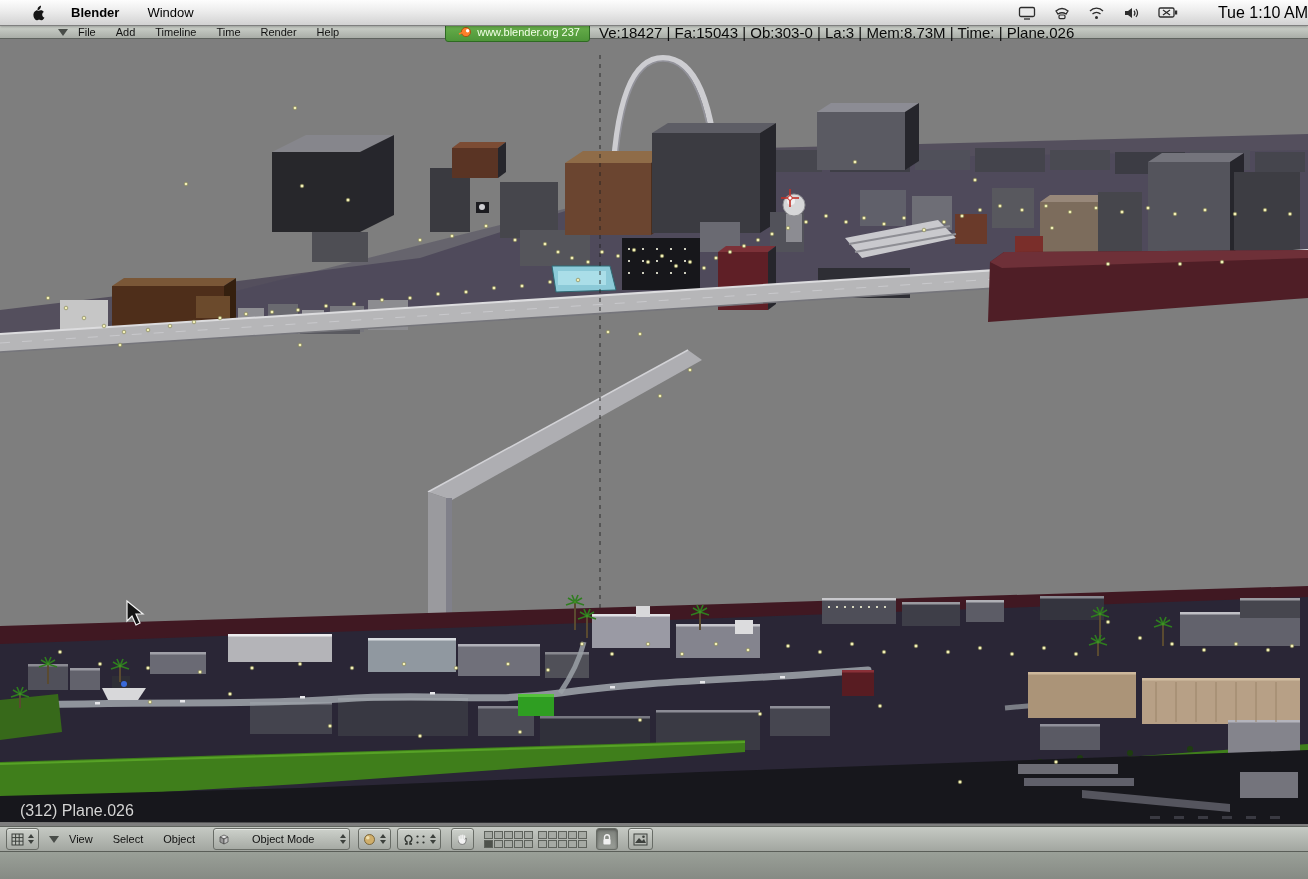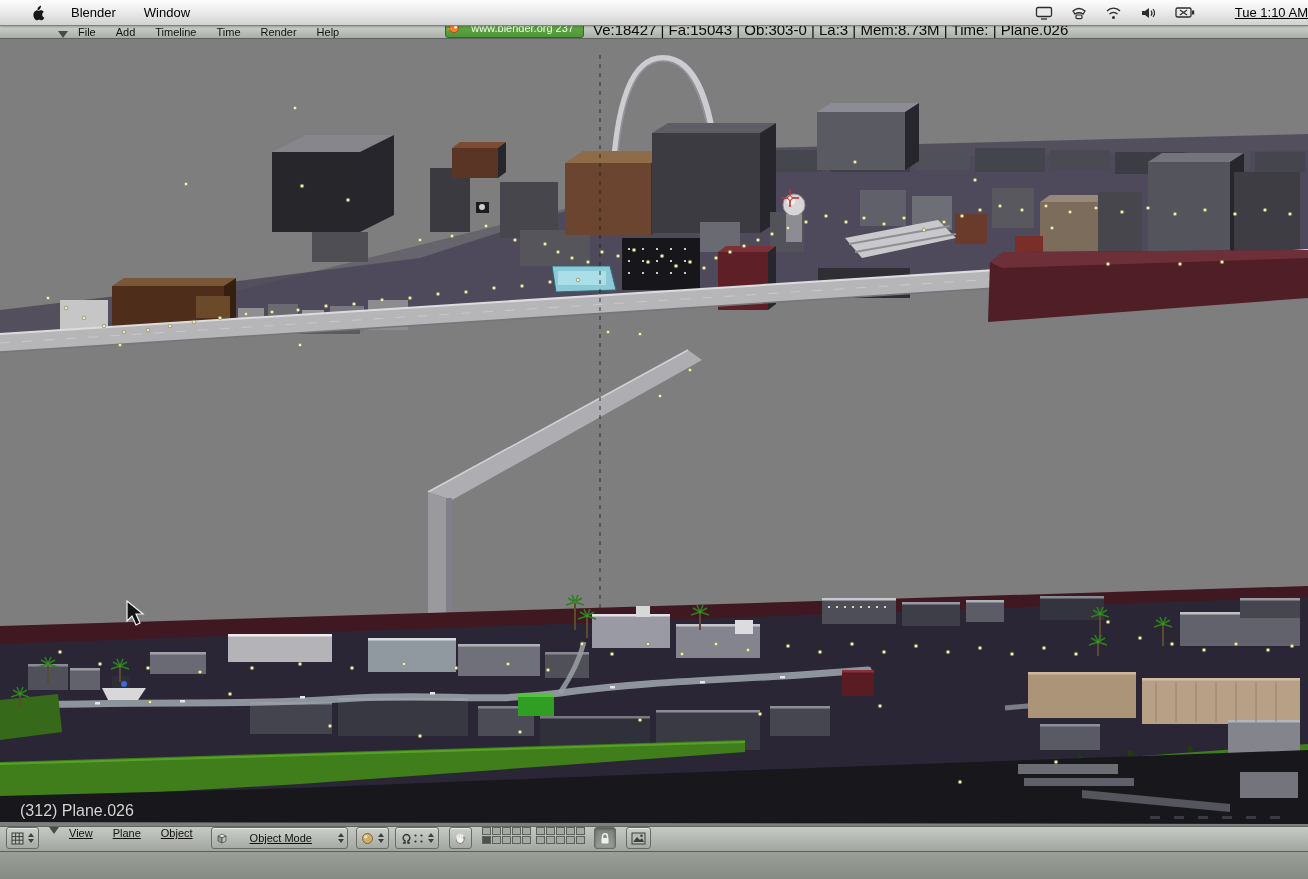--- a/index.html
+++ b/index.html
@@ -10,55 +10,55 @@
   }
   
   #menubar{
     position:absolute;top:0;left:0;right:0;height:25px;
     background:linear-gradient(#fdfdfd,#ececec 45%,#d2d2d2);
     border-bottom:1px solid #7f7f7f;
     display:flex;align-items:center;font-size:13px;color:#000;z-index:10;
     box-shadow:0 1px 2px rgba(0,0,0,.25);
   }
   #menubar .apple{margin-left:30px;display:flex;align-items:center;}
-  #menubar .app-name{font-weight:normal;margin-left:26px;}
+  #menubar .app-name{font-weight:bold;margin-left:26px;}
   #menubar .mb-menu{margin-left:28px;}
   .mb-right{margin-left:auto;display:flex;align-items:center;gap:18px;margin-right:18px;}
   .mb-right svg{display:block;}
-  #menubar .clock{font-size:13px;margin-left:22px;white-space:nowrap;text-decoration:underline;}
+  #menubar .clock{font-size:16px;margin-left:22px;white-space:nowrap;}
   
   #blheader{
     position:absolute;top:25px;left:0;right:0;height:14px;box-sizing:border-box;
     background:linear-gradient(#cdd2cb,#a9ada7);
     border-top:1px solid #e9ede7;border-bottom:1px solid #5f635f;
-    display:flex;align-items:flex-end;font-size:11px;color:#111;white-space:nowrap;z-index:9;
+    display:flex;align-items:center;font-size:11px;color:#111;white-space:nowrap;z-index:9;
   }
   .tri{width:0;height:0;border-left:5px solid transparent;border-right:5px solid transparent;border-top:7px solid #484c48;}
   #blheader .tri{margin-left:58px;}
   .hmenu{padding:0 10px;}
   .version-box{
-    margin-left:96px;display:flex;align-items:center;gap:11px;
+    margin-left:96px;display:flex;align-items:center;gap:5px;
     background:linear-gradient(#6cb24e,#4e9639);
-    border:1px solid #2e6a22;border-radius:3px;height:18px;padding:0 9px 0 0;
+    border:1px solid #2e6a22;border-radius:3px;height:18px;padding:0 9px 0 12px;
     color:#f2ffe8;font-size:11px;box-shadow:inset 0 1px 0 rgba(255,255,255,.35);
   }
   .stats{margin-left:9px;font-size:15px;color:#0a0a0a;}
   
   #viewport{position:absolute;top:51px;left:0;width:1308px;height:775px;background:#7e7e7e;}
   #viewport svg{display:block;}
   #vp-info{
     position:absolute;left:20px;top:802px;color:#d4d4d4;font-size:16px;z-index:5;
     text-shadow:0 1px 1px rgba(0,0,0,.4);
   }
   
   #vpfooter{
     position:absolute;top:826px;left:0;right:0;height:26px;box-sizing:border-box;
     background:linear-gradient(#c6cac4,#a2a6a0);
     border-top:1px solid #60645e;border-bottom:1px solid #5a5e58;
-    display:flex;align-items:flex-start;font-size:11px;color:#111;z-index:9;text-decoration:underline;
+    display:flex;align-items:center;font-size:11px;color:#111;z-index:9;
   }
   #bottomfill{position:absolute;top:852px;left:0;right:0;height:27px;background:linear-gradient(#9aa098,#868a84);}
   .fbtn{
     display:flex;align-items:center;height:20px;padding:0 4px;
     background:linear-gradient(#cdd1cb,#a6aaa4);
     border:1px solid #686c66;border-radius:3px;box-shadow:inset 0 1px 0 rgba(255,255,255,.5);
   }
   .fbtn.pressed{background:linear-gradient(#7e827c,#999d97);box-shadow:inset 0 1px 3px rgba(0,0,0,.4);}
   .spin{display:flex;flex-direction:column;justify-content:center;gap:2px;margin-left:4px;}
   .spin i{display:block;width:0;height:0;border-left:3px solid transparent;border-right:3px solid transparent;}
@@ -580,21 +580,21 @@
     </svg>
     <span class="spin">
         <i class="up"></i>
         <i class="dn"></i>
       </span>
   </span>
 
   <span class="tri"></span>
 
   <span class="fmenu">View</span>
-  <span class="fmenu">Plane</span>
+  <span class="fmenu">Select</span>
   <span class="fmenu">Object</span>
 
   <span class="fbtn mode-dd">
     <svg width="12" height="12" viewBox="0 0 12 12">
       <polygon points="2,4 6,2 10,4 6,6" fill="#e2e2e2" stroke="#444" stroke-width="0.7"></polygon>
       <polygon points="2,4 6,6 6,11 2,9" fill="#9a9a9a" stroke="#444" stroke-width="0.7"></polygon>
       <polygon points="10,4 6,6 6,11 10,9" fill="#c2c2c2" stroke="#444" stroke-width="0.7"></polygon>
     </svg>
     <span class="lbl">Object Mode</span>
     <span class="spin">

